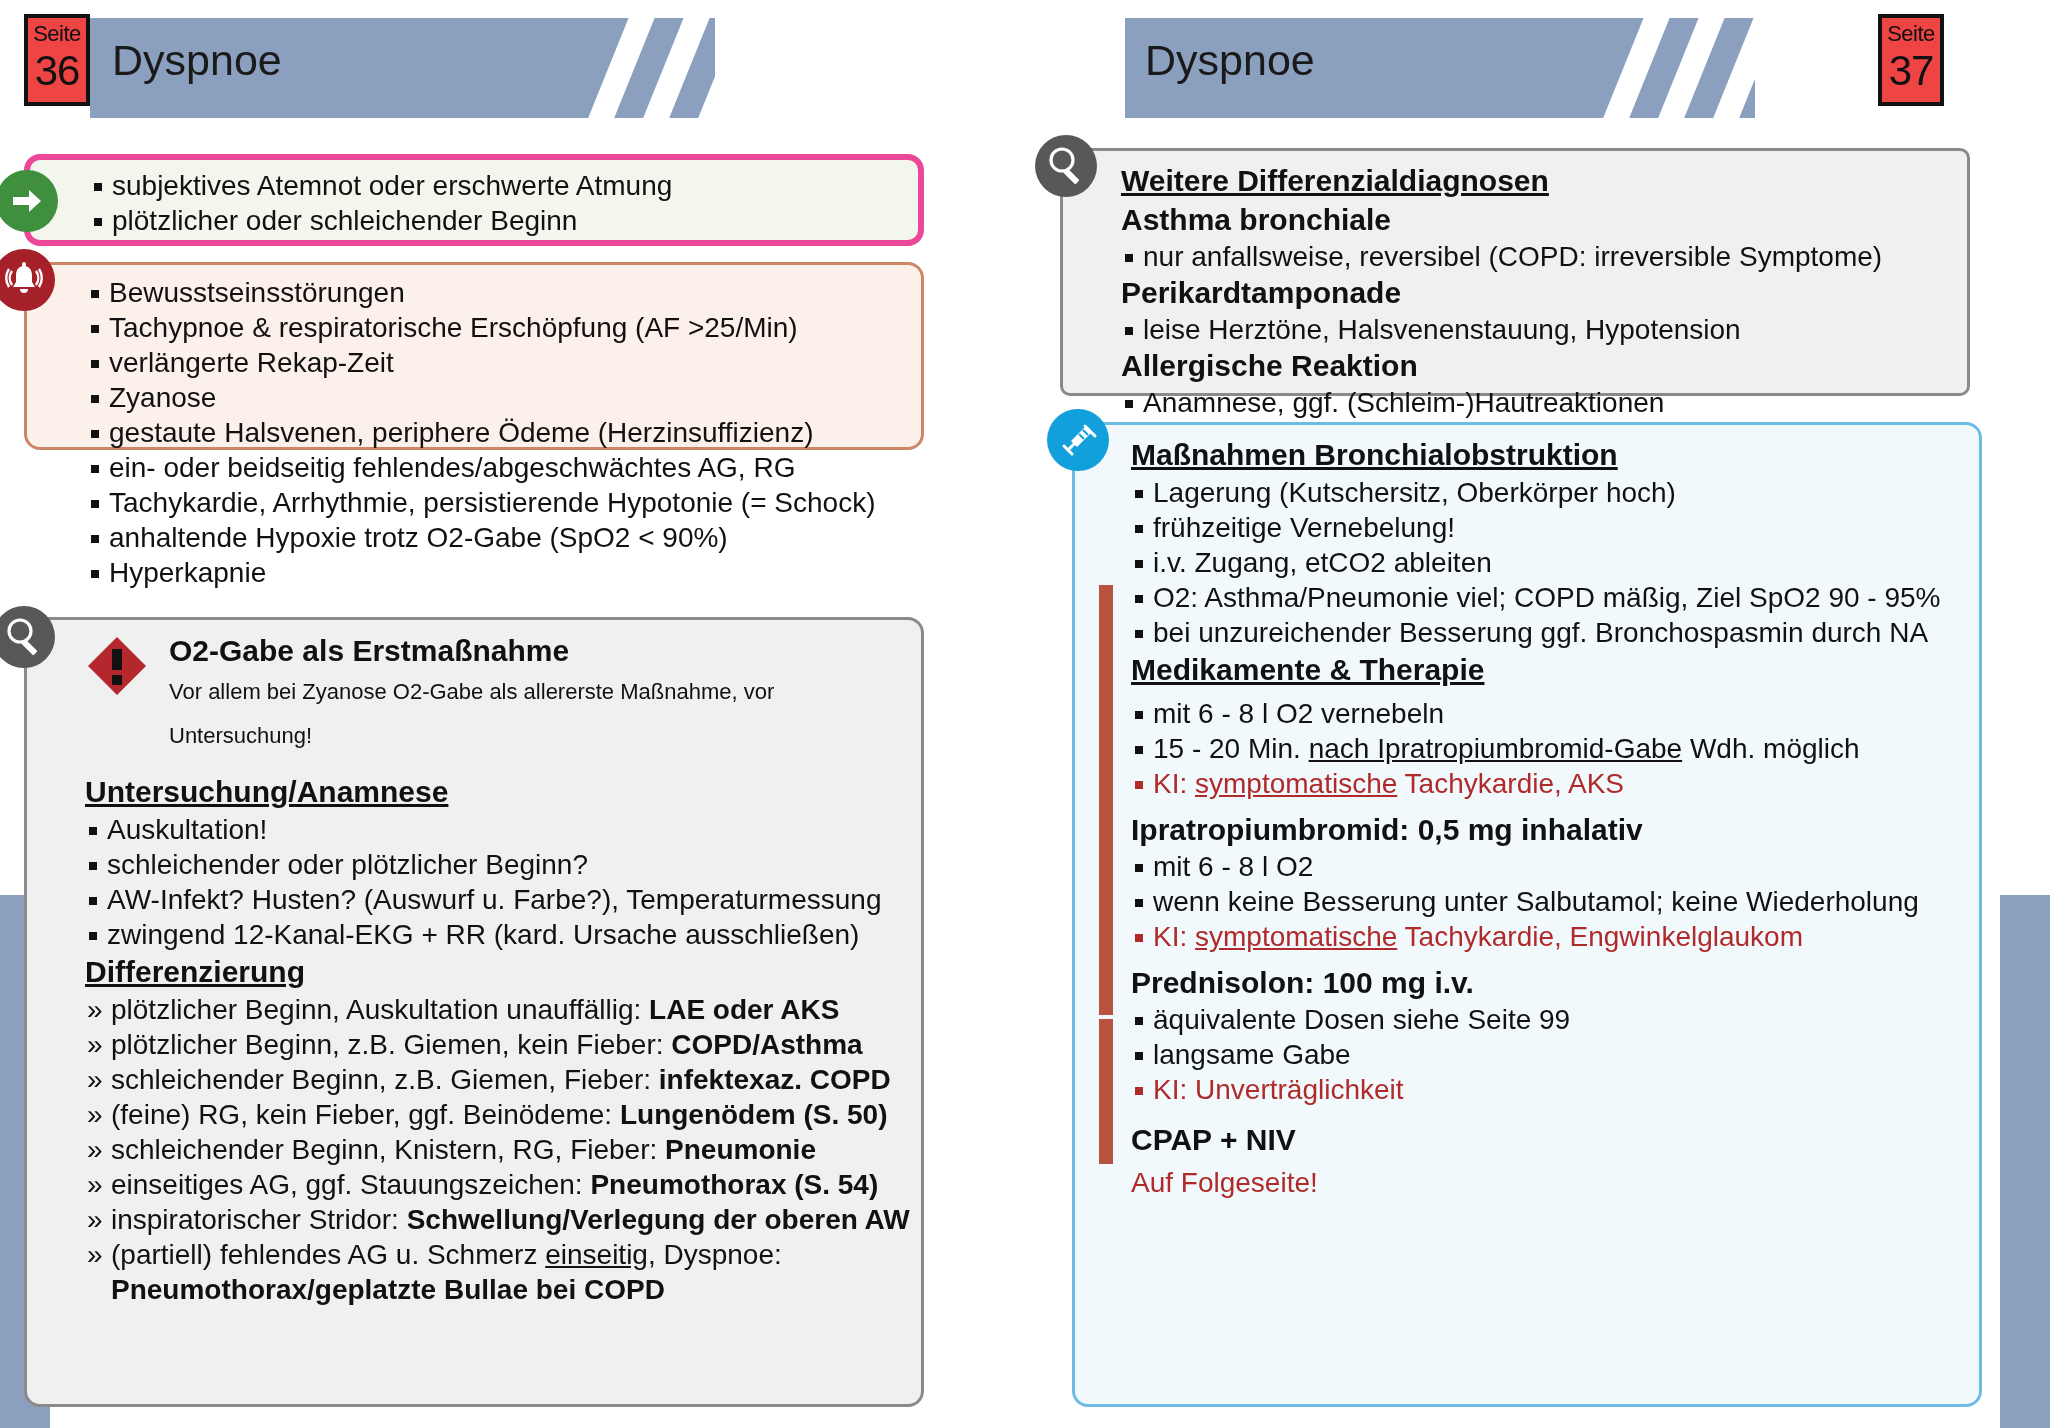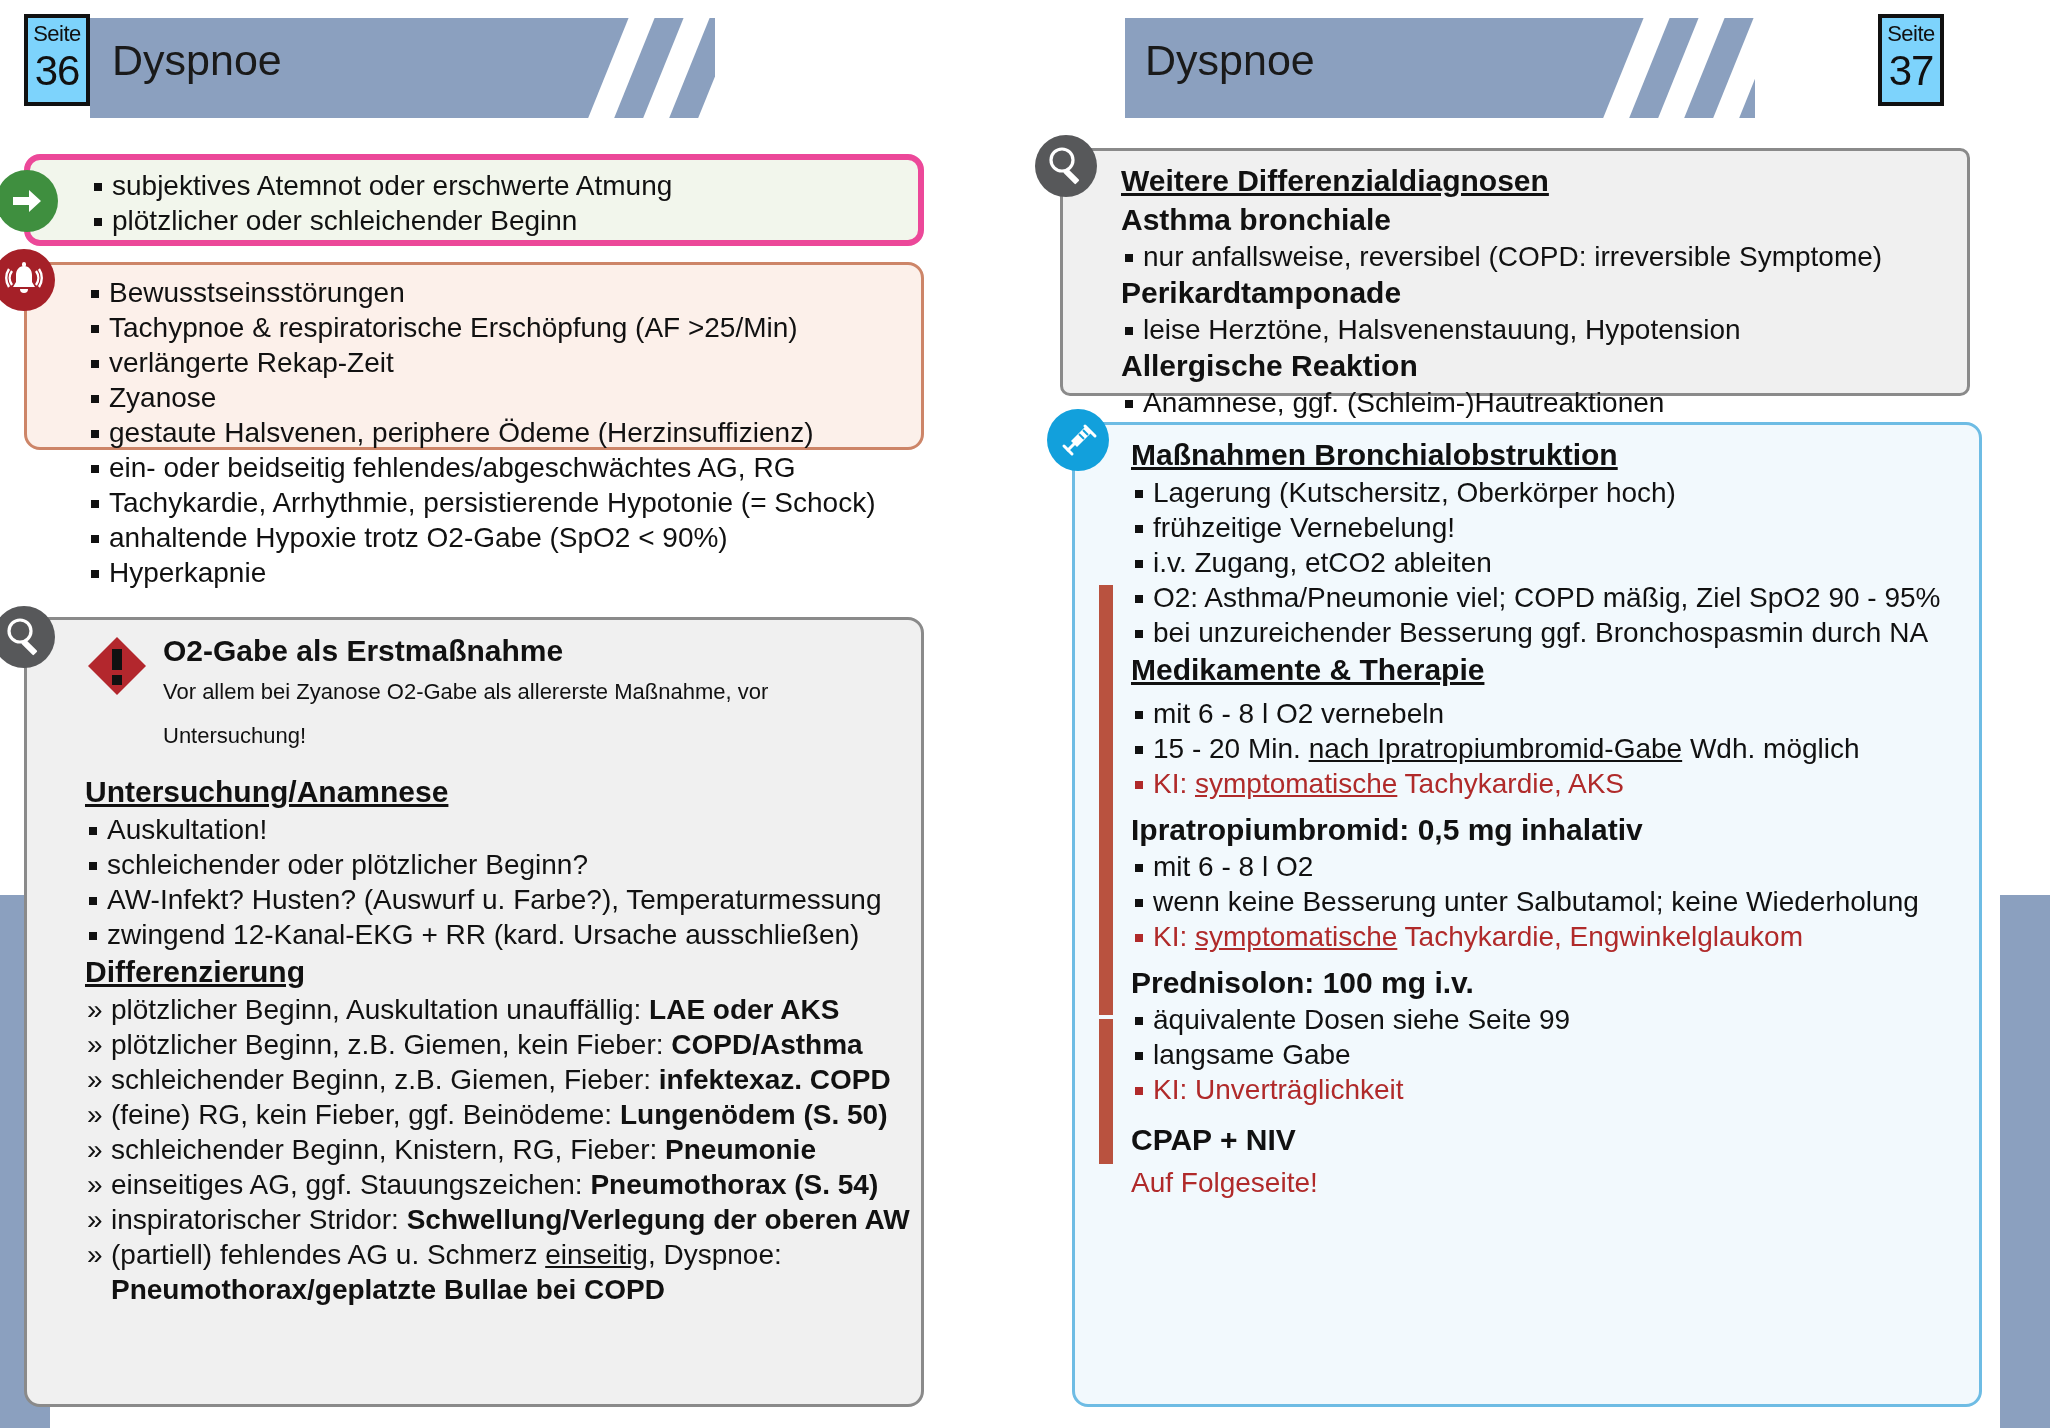--- a/index.html
+++ b/index.html
@@ -25,21 +25,21 @@
   #banner-left{left:90px;width:625px;}
   #banner-right{left:1125px;width:630px;}
   .stripe{position:absolute;top:-18px;width:26px;height:128px;background:#ffffff;transform:skewX(-22deg);}
   .banner-title{position:absolute;font-size:43px;line-height:84px;color:#1a1a1a;font-weight:400;white-space:nowrap;}
   #banner-left .banner-title{left:22px;}
   #banner-right .banner-title{left:20px;}
 
   
   .page-plate{
     position:absolute;top:14px;width:66px;height:92px;
-    border:4px solid #111;background:#7dd3fc;
+    border:4px solid #111;background:#ef4444;
     display:flex;flex-direction:column;align-items:center;justify-content:flex-start;
     box-sizing:border-box;
   }
   #page-plate-left{left:24px;}
   #page-plate-right{left:1878px;}
   .plate-word{font-size:22px;line-height:28px;margin-top:2px;letter-spacing:-0.5px;}
   .plate-num{font-size:42px;line-height:46px;font-weight:400;letter-spacing:-1px;}
 
   
   .card{position:absolute;box-sizing:border-box;border-radius:16px;}
@@ -75,21 +75,21 @@
   .plain{font-size:28px;line-height:35px;margin:0;white-space:nowrap;}
   .plain.red{color:#b02a2a;}
   u{text-decoration:underline;}
   .sp6{height:6px;}
   .sp10{height:10px;}
   .sp14{height:14px;}
 
   
   .title-row{display:flex;align-items:flex-start;gap:14px;}
   .diamond{width:64px;height:64px;flex:0 0 64px;margin-top:2px;}
-  .title-col{flex:1;}
+  .title-col{flex:1;margin-left:6px;}
 
   
   .accent-rule{position:absolute;width:14px;background:#b9523f;}
 </style>
 </head>
 <body>
 
 <div class="page" id="page-left">
 
   <div class="edge-tab" id="edge-tab-left"></div>

